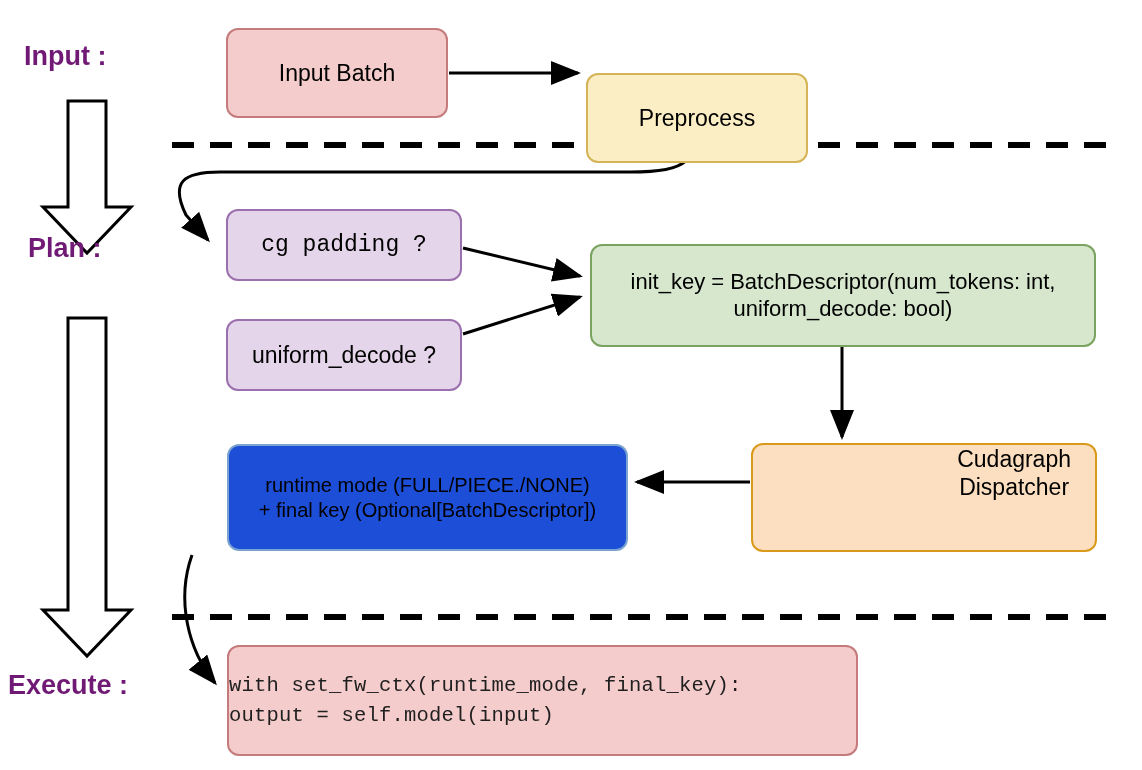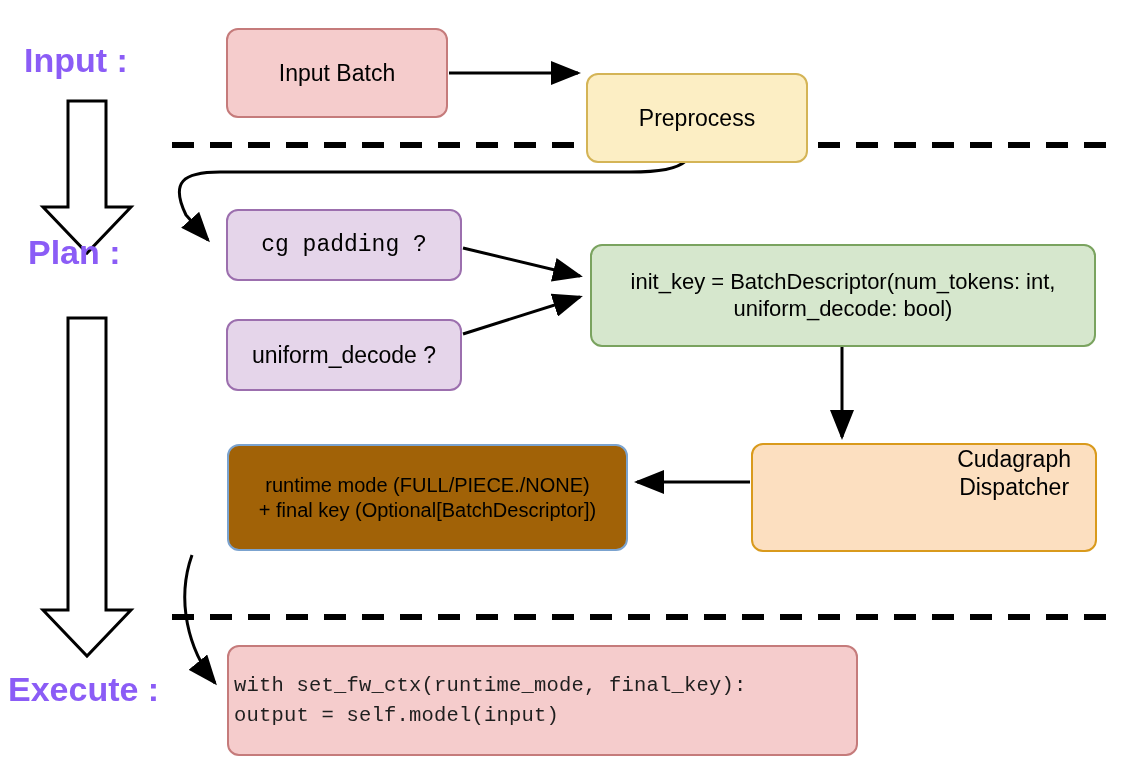--- a/index.html
+++ b/index.html
@@ -19,22 +19,22 @@
     position: absolute;
     left: 0; top: 0;
     width: 1142px;
     height: 770px;
     pointer-events: none;
   }
   .stage-label {
     position: absolute;
     font-family: "Liberation Sans", sans-serif;
     font-weight: bold;
-    font-size: 34px;
-    color: #8b5cf6;
+    font-size: 27px;
+    color: #701a75;
     white-space: nowrap;
     letter-spacing: 0px;
   }
   .node {
     position: absolute;
     box-sizing: border-box;
     display: flex;
     align-items: center;
     justify-content: center;
     text-align: center;
@@ -70,21 +70,21 @@
     font-size: 23px;
     margin-top: 19px;
   }
   #node-init-key {
     left: 590px; top: 244px; width: 506px; height: 103px;
     background: #d6e7cd; border-color: #7aa35f;
     font-size: 22px;
   }
   #node-runtime-mode {
     left: 227px; top: 444px; width: 401px; height: 107px;
-    background: #a16207; border-color: #7ba3cf;
+    background: #1d4ed8; border-color: #7ba3cf;
     font-size: 20px;
   }
   #node-cudagraph-dispatcher {
     left: 751px; top: 443px; width: 346px; height: 109px;
     background: #fcdfc0; border-color: #d99a1c;
     font-size: 23px;
     align-items: flex-start;
     justify-content: flex-end;
     padding-right: 24px;
     z-index: 1;
@@ -94,21 +94,20 @@
     background: #f9cfb0; border-color: #d99a1c;
     font-size: 20px;
     z-index: 2;
   }
   #node-code {
     left: 227px; top: 645px; width: 631px; height: 111px;
     background: #f5cccc; border-color: #c57b7b;
     font-family: "Liberation Mono", monospace;
     font-size: 20.5px;
     justify-content: flex-start;
-    padding-left: 5px;
     letter-spacing: 0.2px;
     color: #1f1f1f;
     line-height: 1.45;
   }
   #node-code .label { text-align: left; }
 </style>
 </head>
 <body>
 
 <div id="stage">

